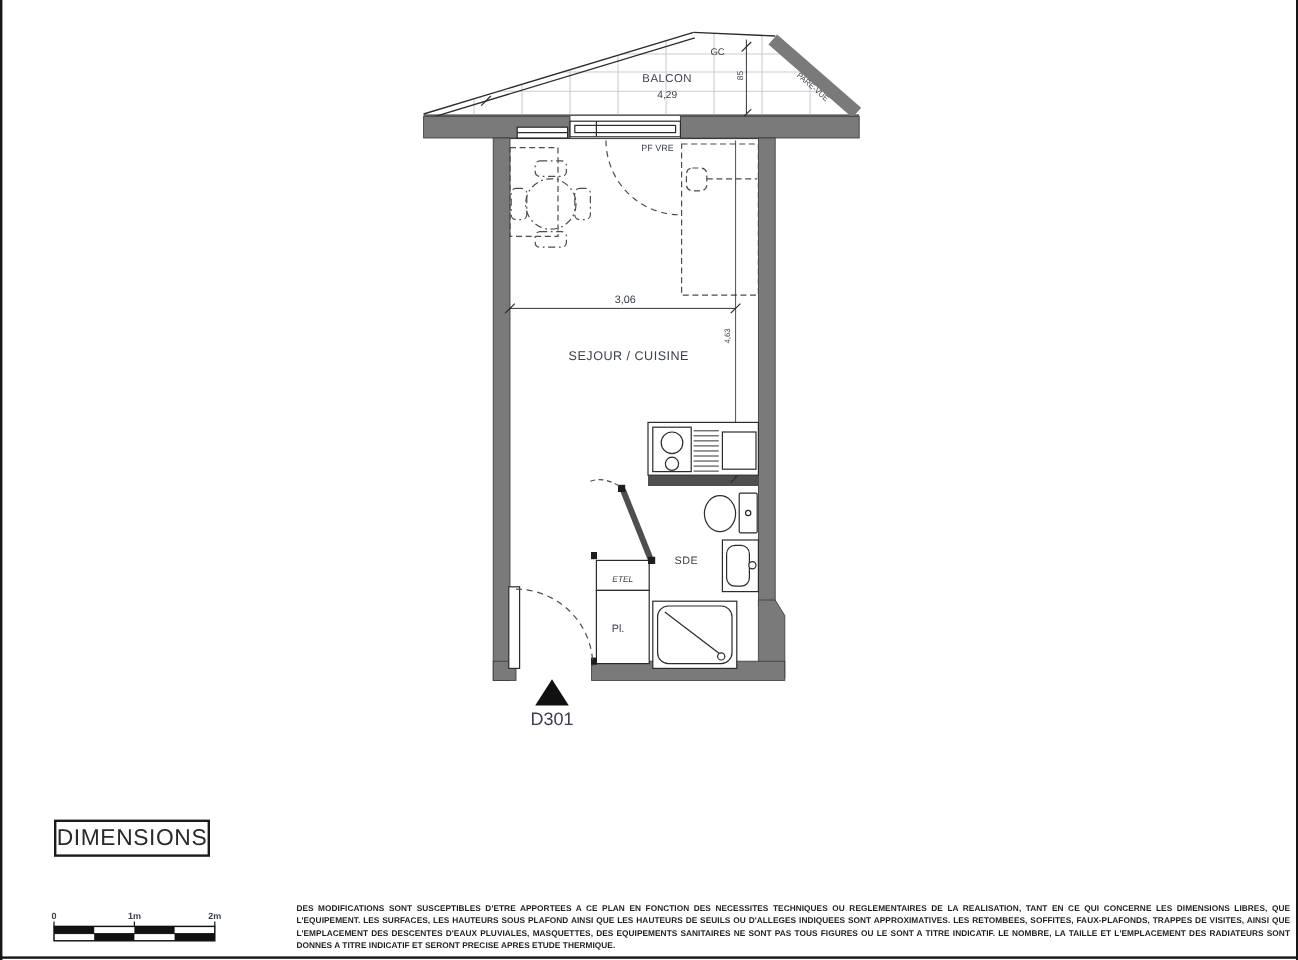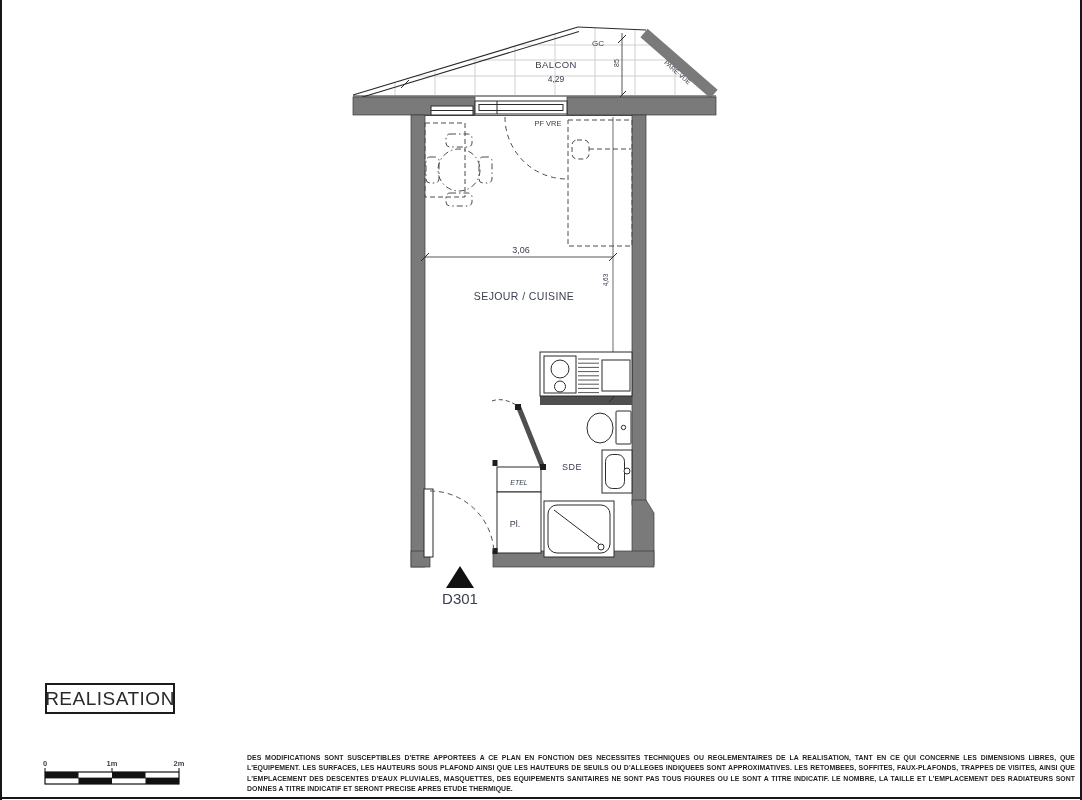--- a/index.html
+++ b/index.html
@@ -197,21 +197,21 @@
     <rect x="112" y="772" width="33.5" height="6" fill="#111"></rect>
     <rect x="78.5" y="778" width="33.5" height="6" fill="#111"></rect>
     <rect x="145.5" y="778" width="33.5" height="6" fill="#111"></rect>
     <rect x="45" y="772" width="134" height="12" fill="none" stroke="#111" stroke-width="1.2"></rect>
     <line x1="45" y1="778" x2="179" y2="778" stroke="#111" stroke-width="0.8"></line>
   </g>
 </svg>
 
 
 <div id="stamp">
-  <span>REALISATION</span>
+  <span>DIMENSIONS</span>
 </div>
 
 
 <div id="disclaimer">DES MODIFICATIONS SONT SUSCEPTIBLES D'ETRE APPORTEES A CE PLAN EN FONCTION DES NECESSITES TECHNIQUES OU REGLEMENTAIRES DE LA REALISATION, TANT EN CE QUI CONCERNE LES DIMENSIONS LIBRES, QUE L'EQUIPEMENT. LES SURFACES, LES HAUTEURS SOUS PLAFOND AINSI QUE LES HAUTEURS DE SEUILS OU D'ALLEGES INDIQUEES SONT APPROXIMATIVES. LES RETOMBEES, SOFFITES, FAUX-PLAFONDS, TRAPPES DE VISITES, AINSI QUE L'EMPLACEMENT DES DESCENTES D'EAUX PLUVIALES, MASQUETTES, DES EQUIPEMENTS SANITAIRES NE SONT PAS TOUS FIGURES OU LE SONT A TITRE INDICATIF. LE NOMBRE, LA TAILLE ET L'EMPLACEMENT DES RADIATEURS SONT DONNES A TITRE INDICATIF ET SERONT PRECISE APRES ETUDE THERMIQUE.</div>
 
 
 <div class="border-v" style="left:0;"></div>
 <div class="border-v" style="left:1080px;"></div>
 <div class="border-b"></div>
 

